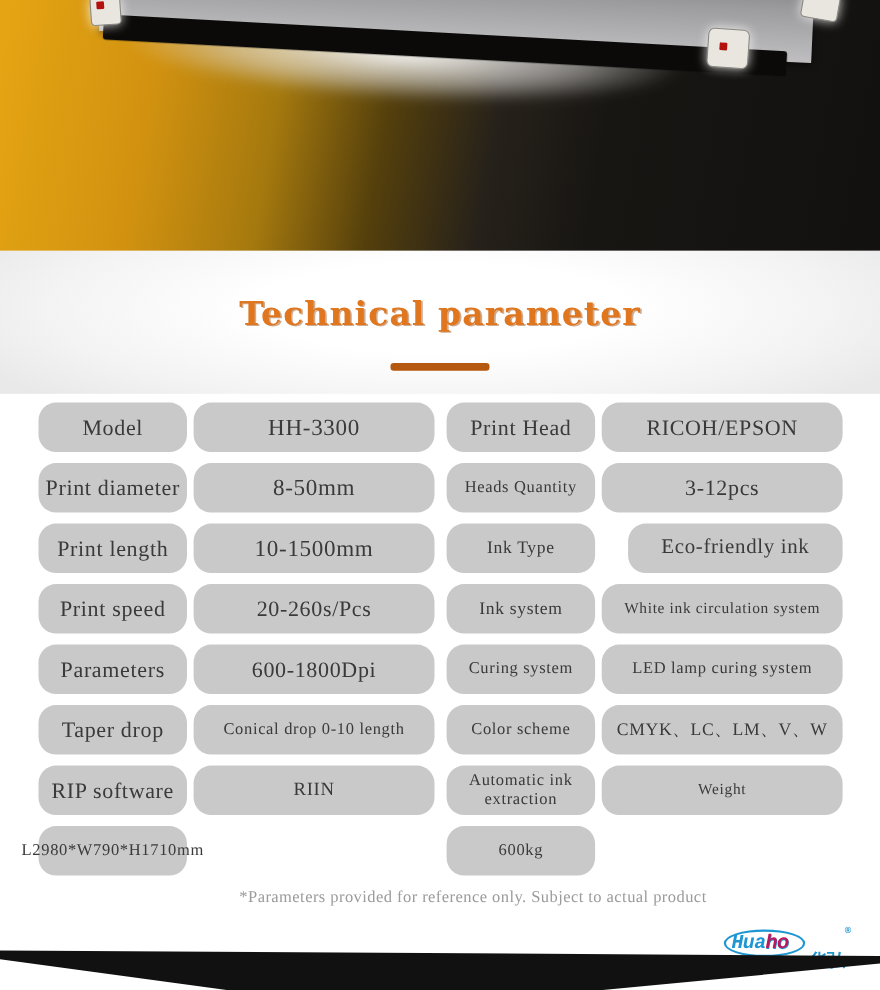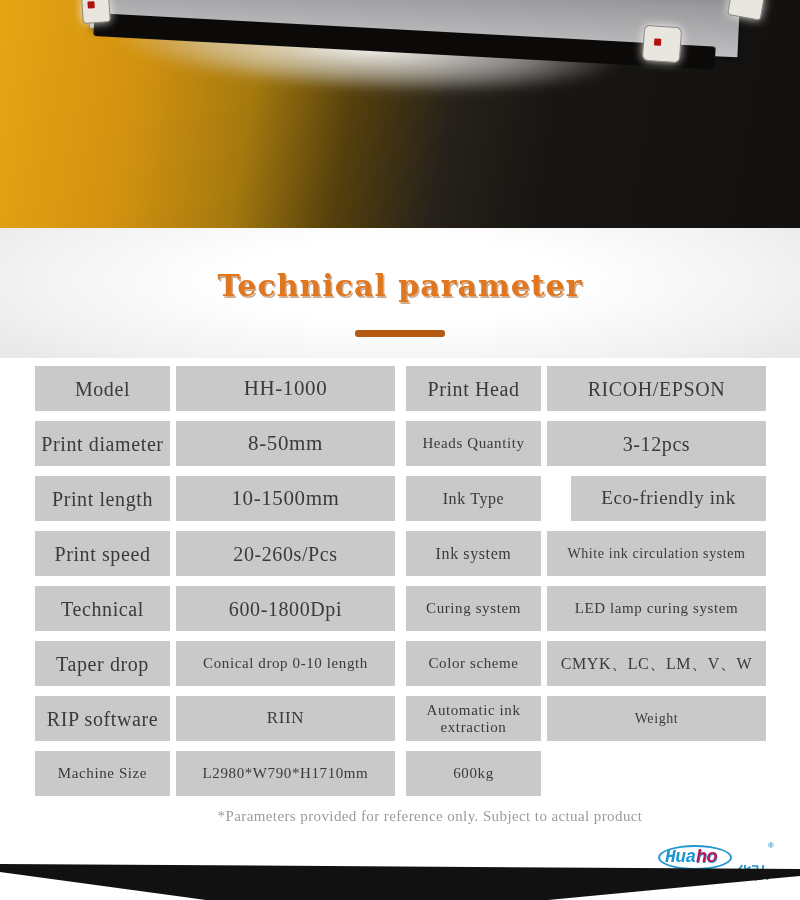--- a/index.html
+++ b/index.html
@@ -39,21 +39,21 @@
   .title{margin:0;padding-top:40px;font-family:"DejaVu Serif","Liberation Serif",serif;
         font-weight:bold;font-size:30px;letter-spacing:1px;color:#e0761e;
         text-shadow:1.5px 1.5px 0 rgba(146,72,12,0.45);}
   .title-underline{width:90px;height:7px;margin:27px auto 0;background:#b4590f;border-radius:3px;}
 
   
   .spec-table{position:absolute;top:366px;width:360px;display:grid;
         grid-template-columns:135px 219px;column-gap:6px;row-gap:10px;grid-auto-rows:45px;}
   .spec-left{left:35px;} .spec-right{left:406px;font-family:Liberation Serif, serif;}
   .cell{background:#c9c9c9;display:flex;align-items:center;justify-content:center;
-        color:#3a3a3a;text-align:center;letter-spacing:0.6px;line-height:1.1;padding:0 3px;box-sizing:border-box;}
+        color:#3a3a3a;text-align:center;letter-spacing:0.6px;line-height:1.1;padding:0 3px;box-sizing:border-box;border-radius:16px;}
   .fs21{font-size:21px;} .fs20{font-size:20px;} .fs19{font-size:19px;margin-left:24px;} .fs18{font-size:20px;}
   .fs17{font-size:17px;} .fs16{font-size:16px;} .fs15{font-size:15px;} .fs14{font-size:14px;}
 
   
   .disclaimer{position:absolute;left:0;top:808px;width:800px;text-align:center;
         transform:translateX(30px);font-size:15px;letter-spacing:0.4px;color:#9b9b9b;}
 
   
   .logo{position:absolute;left:656px;top:843px;width:122px;height:38px;font-style:italic;
         font-family:"Liberation Sans",sans-serif;font-weight:bold;}
@@ -88,34 +88,33 @@
     <div class="foot foot-far"></div>
   </div>
 
   <div class="title-wrap">
     <h2 class="title">Technical parameter</h2>
     <div class="title-underline"></div>
   </div>
 
   <div class="spec-table spec-left">
     <div class="cell fs20">Model</div>
-    <div class="cell fs21">HH-1000</div>
+    <div class="cell fs21">HH-3300</div>
     <div class="cell fs18">Print diameter</div>
     <div class="cell fs21">8-50mm</div>
     <div class="cell fs18">Print length</div>
     <div class="cell fs21">10-1500mm</div>
     <div class="cell fs18">Print speed</div>
     <div class="cell fs20">20-260s/Pcs</div>
-    <div class="cell fs18">Technical</div>
+    <div class="cell fs18">Parameters</div>
     <div class="cell fs20">600-1800Dpi</div>
     <div class="cell fs18">Taper drop</div>
     <div class="cell fs15">Conical drop 0-10 length</div>
     <div class="cell fs18">RIP software</div>
     <div class="cell fs17">RIIN</div>
-    <div class="cell fs15">Machine Size</div>
     <div class="cell fs15">L2980*W790*H1710mm</div>
   </div>
 
   <div class="spec-table spec-right">
     <div class="cell fs20">Print Head</div>
     <div class="cell fs20">RICOH/EPSON</div>
     <div class="cell fs15">Heads Quantity</div>
     <div class="cell fs20">3-12pcs</div>
     <div class="cell fs16">Ink Type</div>
     <div class="cell fs19">Eco-friendly ink</div>

